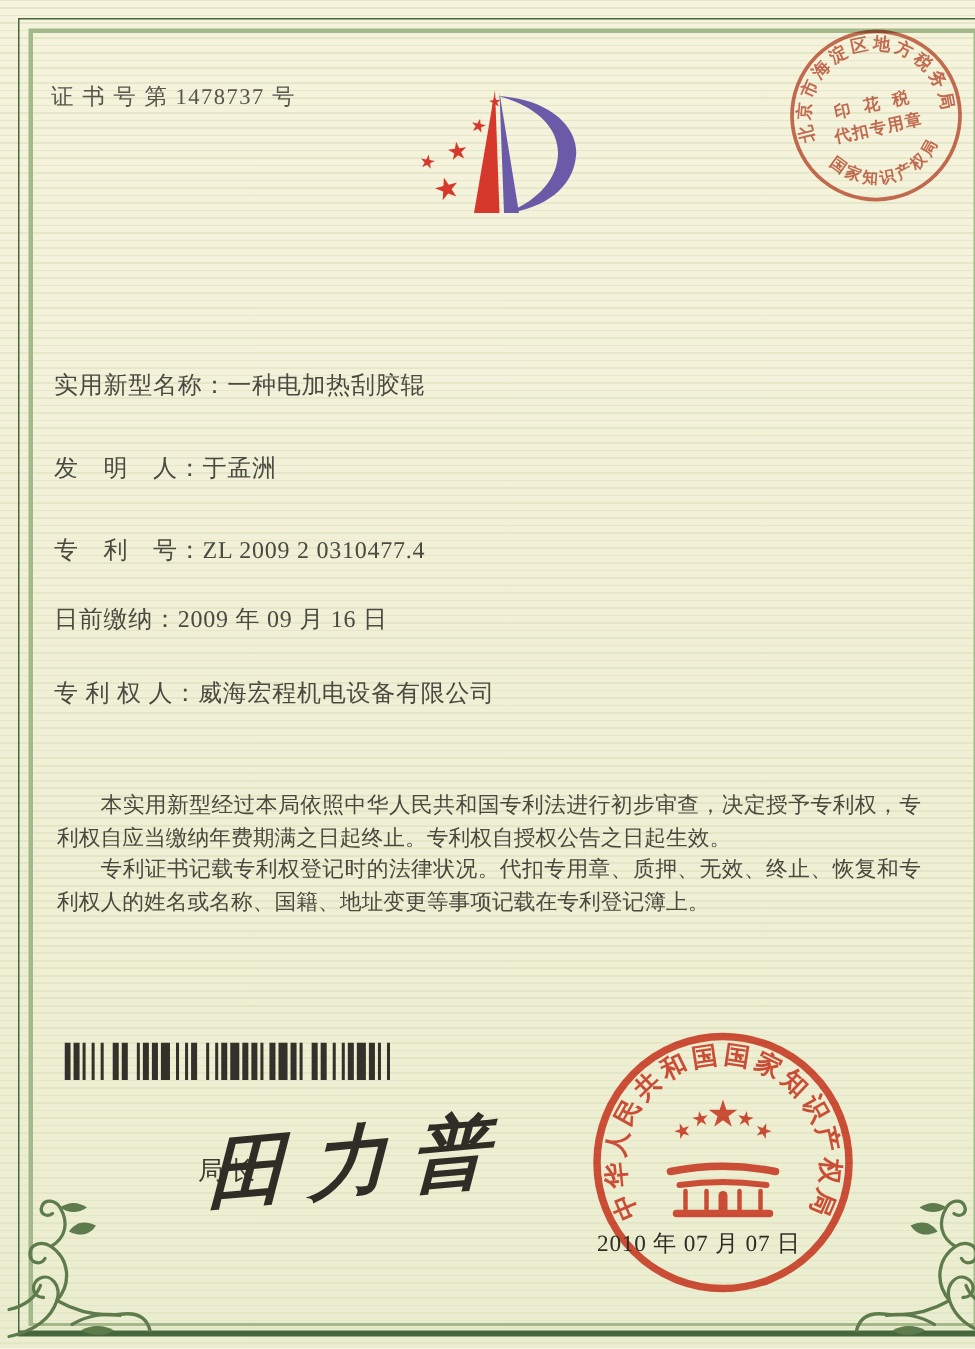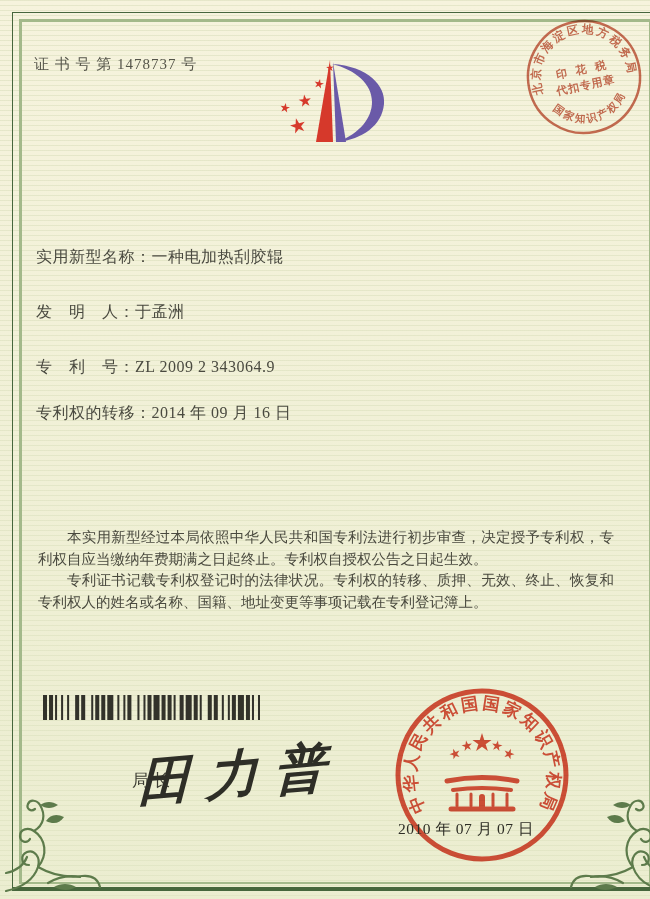--- a/index.html
+++ b/index.html
@@ -117,29 +117,32 @@
   </svg>
 
 
   <div class="field" style="top:302px">
     <span>发　明　人：</span><span>于孟洲</span>
   </div>
   <div class="field" style="top:247px">
     <span>实用新型名称：</span><span>一种电加热刮胶辊</span>
   </div>
   <div class="field" style="top:357px">
-    <span>专　利　号：</span><span>ZL 2009 2 343064.9</span>
+    <span>专　利　号：</span><span>ZL 2009 2 0310477.4</span>
   </div>
   <div class="field" style="top:403px">
-    <span>专利权的转移：</span><span>2014 年 09 月 16 日</span>
+    <span>日前缴纳：</span><span>2009 年 09 月 16 日</span>
+  </div>
+  <div class="field" style="top:452px">
+    <span>专 利 权 人：</span><span>威海宏程机电设备有限公司</span>
   </div>
 
   <div class="paras">
     <p>本实用新型经过本局依照中华人民共和国专利法进行初步审查，决定授予专利权，专利权自应当缴纳年费期满之日起终止。专利权自授权公告之日起生效。</p>
-    <p>专利证书记载专利权登记时的法律状况。专利权的转移、质押、无效、终止、恢复和专利权人的姓名或名称、国籍、地址变更等事项记载在专利登记簿上。</p>
+    <p>专利证书记载专利权登记时的法律状况。代扣专用章、质押、无效、终止、恢复和专利权人的姓名或名称、国籍、地址变更等事项记载在专利登记簿上。</p>
   </div>
 
   <svg class="barcode" preserveAspectRatio="none" viewBox="0 0 108 25">
       <rect x="0" y="0" width="2" height="25"></rect>
       <rect x="3" y="0" width="2" height="25"></rect>
       <rect x="6" y="0" width="1" height="25"></rect>
       <rect x="9" y="0" width="1" height="25"></rect>
       <rect x="12" y="0" width="1" height="25"></rect>
       <rect x="16" y="0" width="2" height="25"></rect>
       <rect x="19" y="0" width="2" height="25"></rect>

